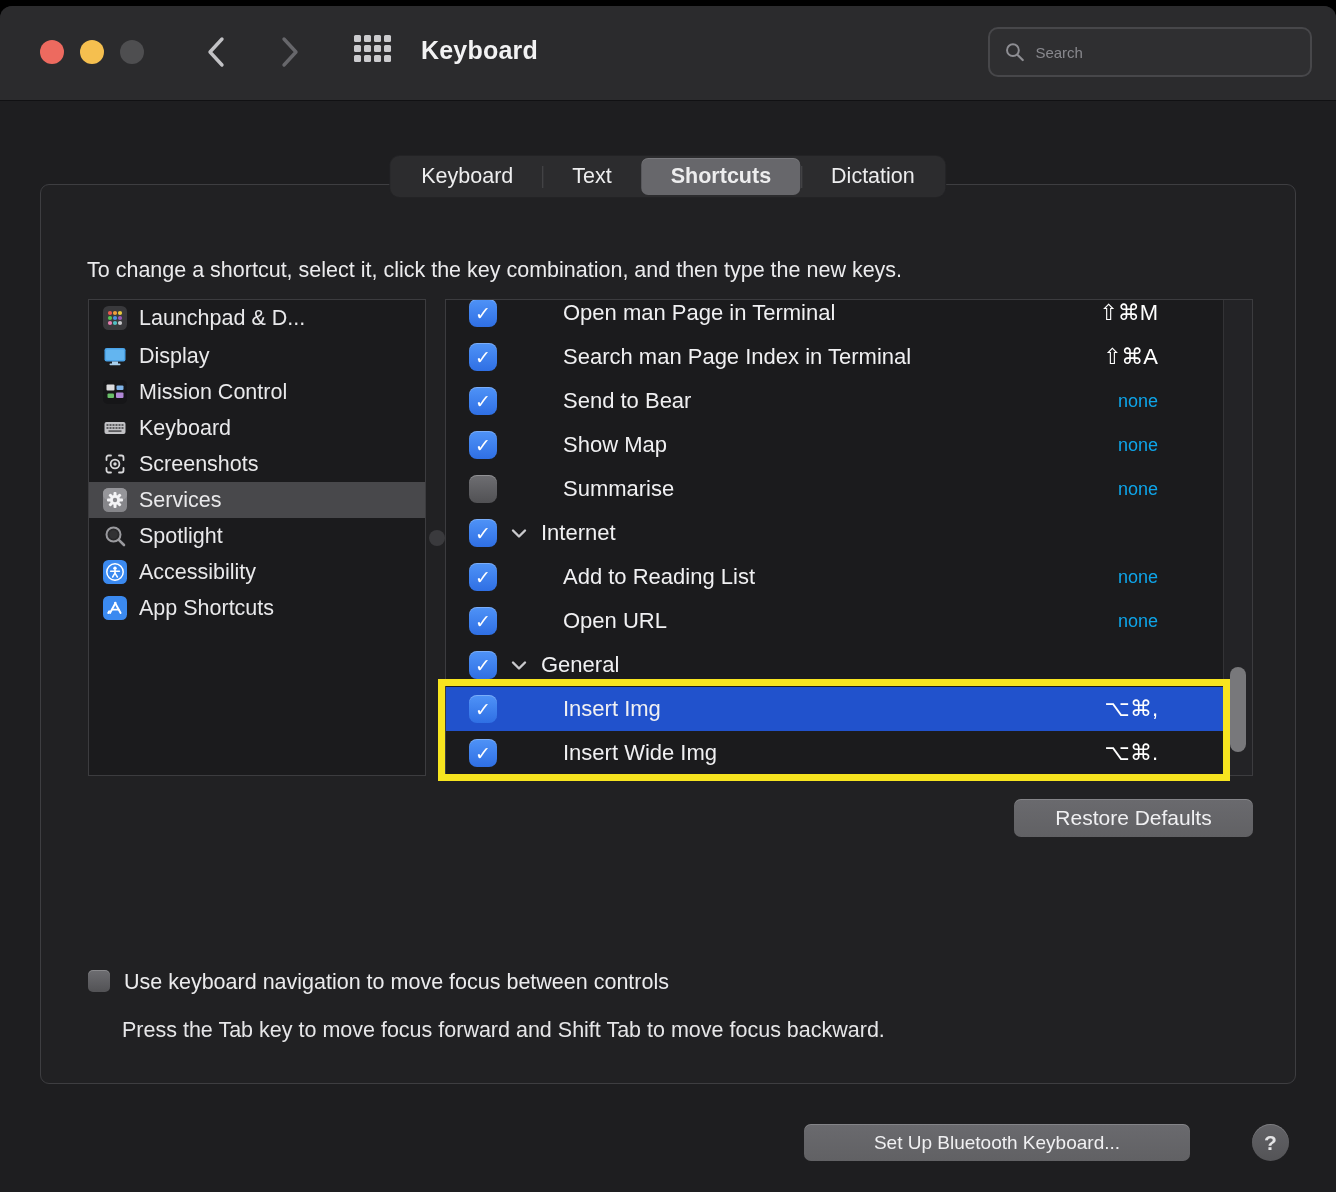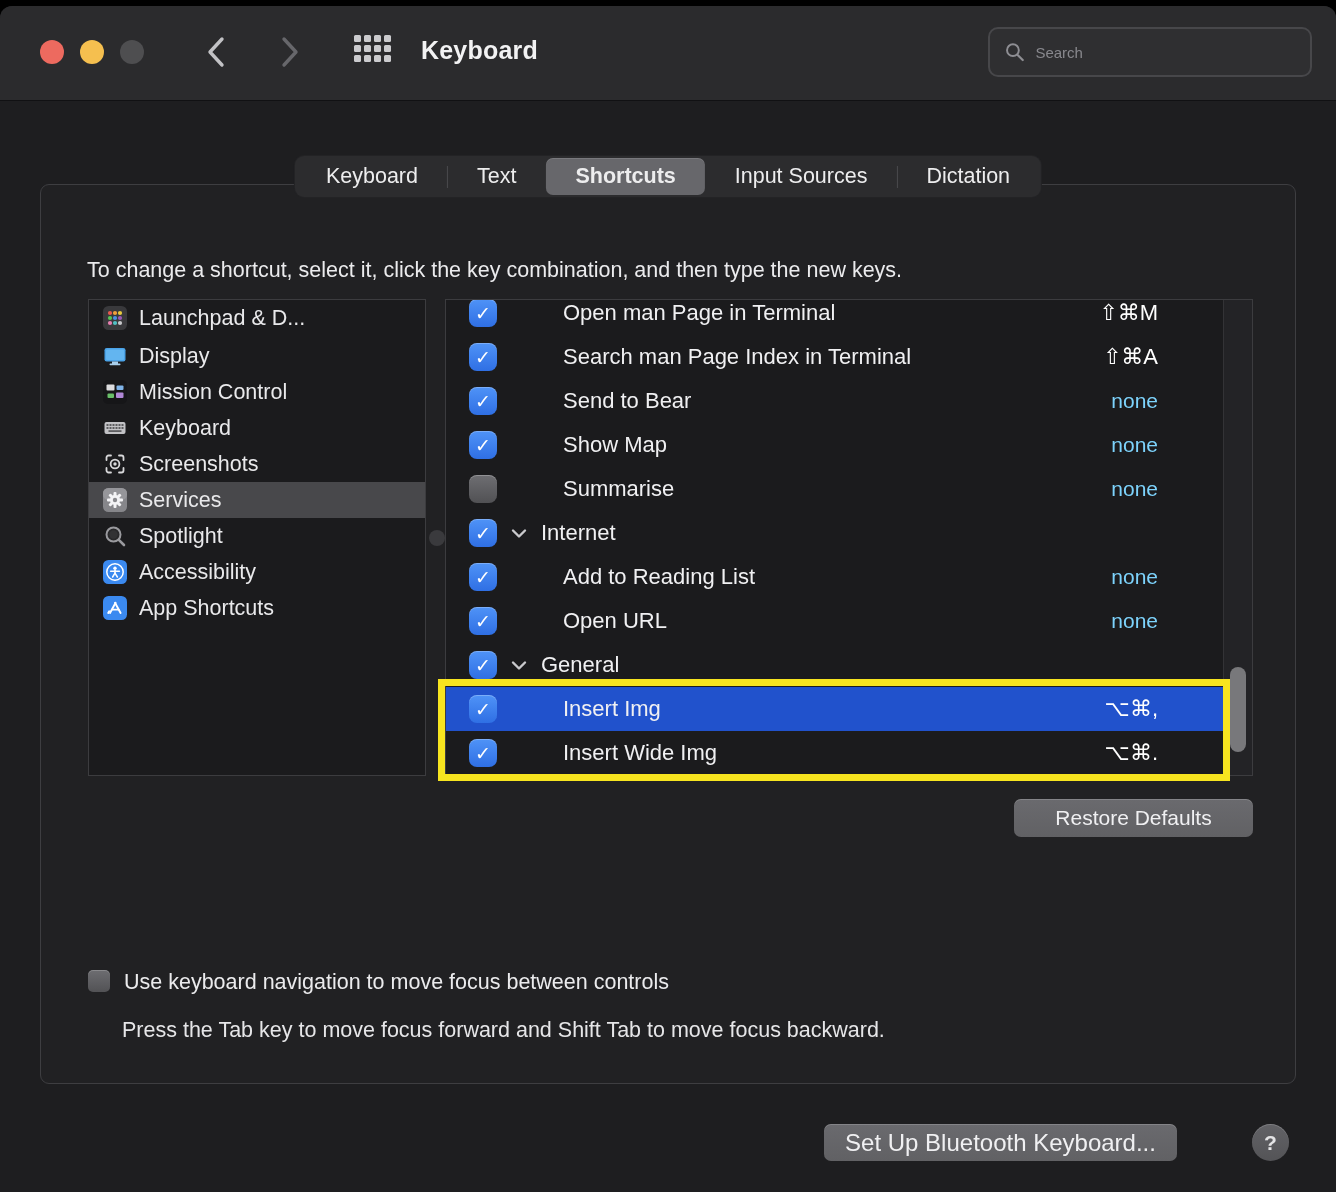--- a/index.html
+++ b/index.html
@@ -61,37 +61,37 @@
   .srow .cb { position:absolute; left:23px; top:8px; width:28px; height:28px; border-radius:8px;
               display:flex; align-items:center; justify-content:center;
               font-size:19px; font-weight:700; color:#fff;
               background:linear-gradient(#4f93f7,#2f6fe4); box-shadow:inset 0 1px 0 rgba(255,255,255,.25); }
   .srow .cb.off { background:linear-gradient(#6e6e72,#515154); color:transparent; }
   .srow .chev { position:absolute; left:65px; top:17px; }
   .srow .label { position:absolute; font-size:22px; color:#f0f0f2; white-space:nowrap; }
   .srow.child .label { left:117px; }
   .srow.group .label { left:95px; font-weight:400; }
   .srow .key { position:absolute; right:66px; font-size:22px; color:#fff; }
-  .srow .key.none { color:#7dd3fc; font-size:21px;text-align:right; }
+  .srow .key.none { color:#0ea5e9; font-size:18px;text-align:right; }
   .srow.selected { background:#2152cc; }
   .scroll-track { position:absolute; right:0; top:0; width:29px; height:475px;
                   background:#232326; border-left:1px solid #333336; }
   .scroll-thumb { position:absolute; left:6px; top:367px; width:16px; height:85px;
                   border-radius:8px; background:#78787b; }
 
   
   .hl-box { position:absolute; left:438px; top:673px; width:792px; height:102px;
             border:7px solid #f7e41f; pointer-events:none; z-index:5; }
 
   
   .btn { position:absolute; background:linear-gradient(#6a6a6e,#616164); border-radius:7px;
          color:#f0f0f2; display:flex; align-items:center; justify-content:center;
          box-shadow:inset 0 1px 0 rgba(255,255,255,.18); white-space:nowrap;text-align:center; }
   .btn-restore { left:1014px; top:793px; width:239px; height:38px; font-size:21px; }
-  .btn-bt { left:824px; top:1118px; width:353px; height:37px; font-size:24px; }
+  .btn-bt { left:804px; top:1118px; width:386px; height:37px; font-size:19px; }
   .btn-help { left:1252px; top:1118px; width:37px; height:37px; border-radius:50%;
               background:linear-gradient(#626266,#545457); font-size:21px; font-weight:700; color:#e3e3e5; }
 
   
   .kbnav-cb { position:absolute; left:88px; top:964px; width:22px; height:22px; border-radius:5px;
               background:linear-gradient(#6d6d71,#525255); box-shadow:inset 0 1px 0 rgba(255,255,255,.2); }
   .kbnav-label { position:absolute; left:124px; top:964px; font-size:21.5px; color:#ebebed; }
   .kbnav-sub { position:absolute; left:122px; top:1012px; font-size:21.5px; color:#e6e6e8; }
 </style>
 </head>
@@ -144,21 +144,20 @@
 
     <div class="panel"></div>
 
     <div class="tabbar">
       <div class="tab">Keyboard</div>
       <div class="tab-sep"></div>
       <div class="tab">Text</div>
       <div class="tab-sep hidden"></div>
       <div class="tab selected">Shortcuts</div>
       <div class="tab-sep hidden"></div>
-      <div class="tab">Input Sources</div>
       <div class="tab-sep"></div>
       <div class="tab">Dictation</div>
     </div>
 
     <div class="instruction">To change a shortcut, select it, click the key combination, and then type the new keys.</div>
 
     <div class="sidelist">
 
       <div class="side-item" style="top:0">
         <svg class="sicon" viewBox="0 0 24 24">

